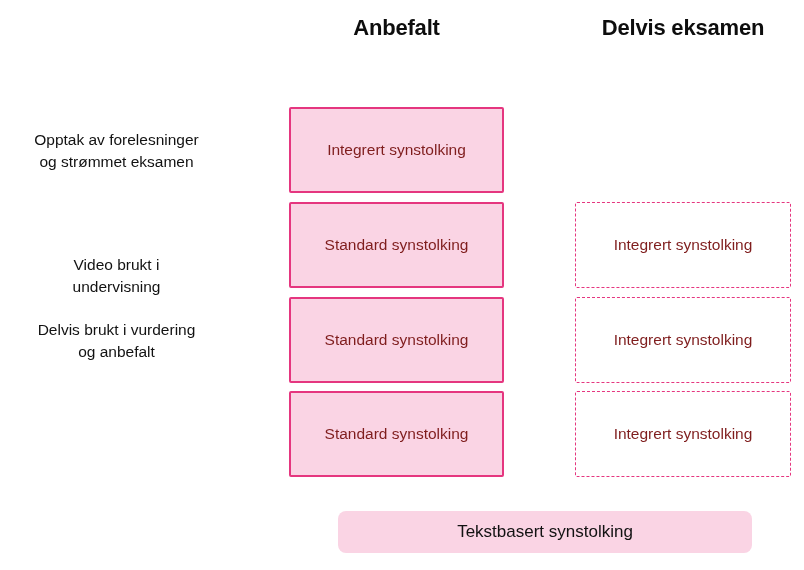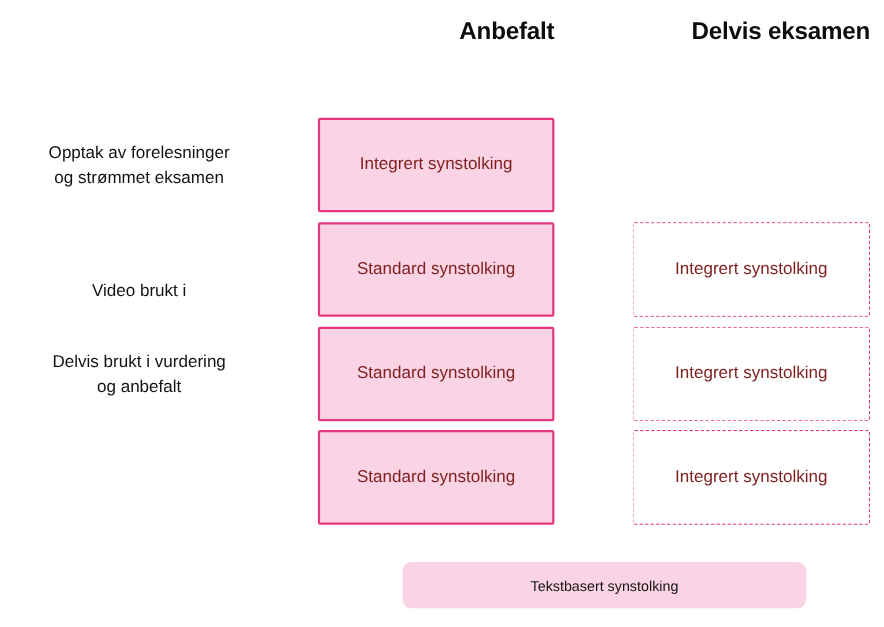--- a/index.html
+++ b/index.html
@@ -20,34 +20,34 @@
     position: absolute;
     inset: 0;
   }
 
   
   .col-header {
     position: absolute;
     top: 12px;
     height: 32px;
     line-height: 32px;
-    text-align: right;
+    text-align: center;
     font-weight: bold;
     font-size: 22px;
     letter-spacing: -0.2px;
     color: #0d0d0d;
     white-space: nowrap;
   }
   .col-header.c1 { left: 289px; width: 215px; }
   .col-header.c2 { left: 575px; width: 216px; }
 
   
   .row-label {
     position: absolute;
-    left: 16px;
+    left: 6px;
     width: 221px;
     text-align: center;
     font-size: 15.5px;
     line-height: 22px;
     color: #121212;
   }
   .row-label span { display: block; }
 
   
   .cell {
@@ -84,49 +84,49 @@
   .r1-label { top: 129px; }
   .r2-label { top: 224px; margin-top: 30px; }
   .r3-label { top: 319px; }
   .r4-label { top: 423px; }
 
   
   .footer-band {
     position: absolute;
     left: 338px;
     top: 511px;
-    width: 367px;
+    width: 414px;
     height: 42px;
     box-sizing: border-box;
     background: #fad4e4;
     border-radius: 8px;
     display: flex;
     align-items: center;
     justify-content: center;
-    font-size: 13px;
+    font-size: 17px;
     color: #121212;
-    margin-left: 28px;
   }
 </style>
 </head>
 <body>
 
 <div id="matrix">
 
   <div class="col-header c1">Anbefalt</div>
   <div class="col-header c2">Delvis eksamen</div>
 
   <div class="row-label r1-label">
     <span>Opptak av forelesninger</span>
     <span>og strømmet eksamen</span>
   </div>
   <div class="cell solid col-a r1">Integrert synstolking</div>
 
   <div class="row-label r2-label">
     <span>Video brukt i</span>
+    <span>undervisning</span>
   </div>
   <div class="cell solid col-a r2">Standard synstolking</div>
   <div class="cell dashed col-b r2">Integrert synstolking</div>
 
   <div class="row-label r3-label">
     <span>Delvis brukt i vurdering</span>
     <span>og anbefalt</span>
   </div>
   <div class="cell solid col-a r3">Standard synstolking</div>
   <div class="cell dashed col-b r3">Integrert synstolking</div>

